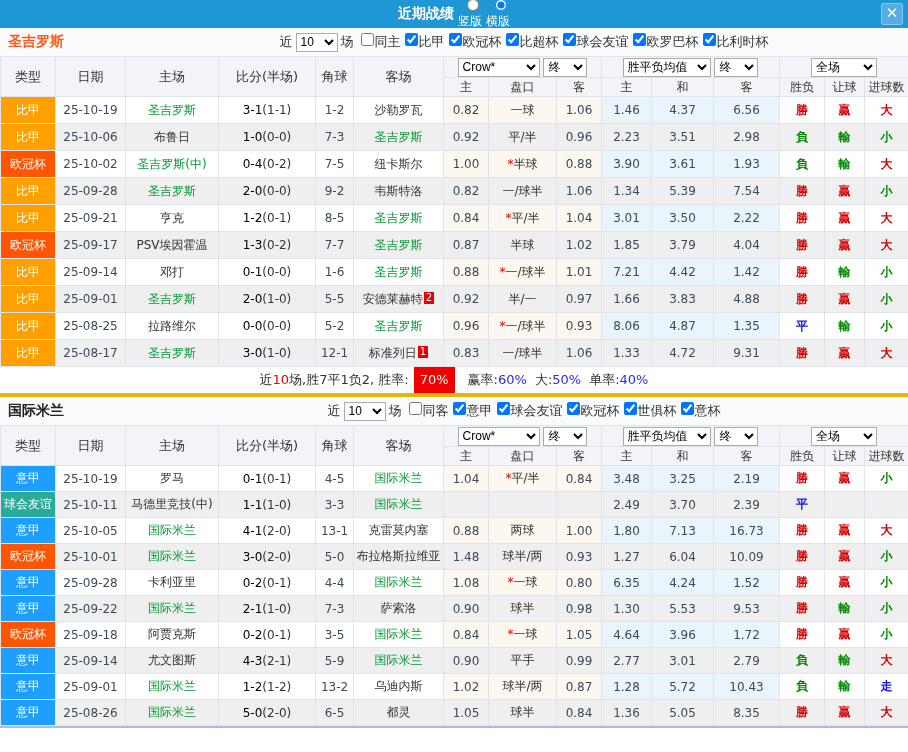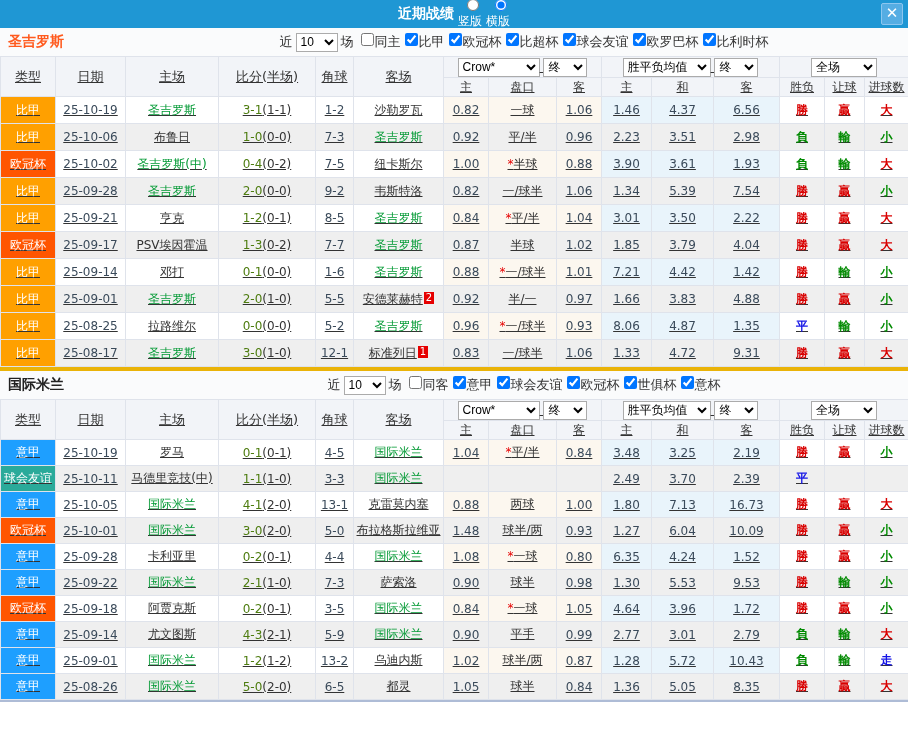--- a/index.html
+++ b/index.html
@@ -28,38 +28,38 @@
   .chk { display:flex; align-items:flex-start; cursor:pointer; font-size:13px; }
   .chk input { width:13px; height:13px; margin:0 1px 0 4px; vertical-align:middle; }
   select.sel { font-size:12px; height:19px; border:1px solid #ABABAB; background:#fff;
     padding:0; vertical-align:middle; }
   .countSel { width:42px; }
   .selCompany { width:82px; }
   .selFinal { width:44px; }
   .selAvg { width:88px; }
   .selScope { width:66px; }
   
-  table.matches { width:908px; border-collapse:collapse; table-layout:fixed;text-decoration:underline; }
+  table.matches { width:908px; border-collapse:collapse; table-layout:fixed; }
   table.matches th, table.matches td {
     border:1px solid #DFE3EB; text-align:center; padding:0;
     overflow:hidden; white-space:nowrap; }
   thead th { background:#F2F4F8; font-weight:normal; color:#333; border-color:#D8DEE8; }
   tr.hr1 th { height:21px; }
   tr.hr2 th { height:19px; font-size:12px; }
   th.mainth { font-size:13px; }
   tbody td { height:27px; color:#333; }
   .t2 tbody td { height:26px; }
   tr.stripe td { background:#EFEFEF; }
   td.cream { background:#FCF7EF; }
   td.blue  { background:#E9F4FB; }
   td.type-cell { color:#fff; font-size:12px; }
   td.team-cell { font-size:12px; }
   td.team-cell.hl { color:#009933; }
   td.num { color:#3A4A5A; }
-  .score-main { color:#4d7c0f; }
+  .score-main { color:#000000; }
   .score-half { color:#333; }
   .star { color:#E60000; }
   td.result-cell { font-weight:bold; font-size:12px; }
   .rank-badge { display:inline-block; background:#E60000; color:#fff; font-size:10px;
     line-height:12px; padding:0 2px; margin-left:1px; vertical-align:2px; font-weight:normal; }
   
   .summary-row { height:26px; line-height:26px; text-align:center; font-size:13px;
     background:#fff; color:#333; }
   .summary-row .red { color:#E60000; }
   .win-badge { display:inline-block; background:#F00000; color:#fff; padding:0 6px;
@@ -347,20 +347,23 @@
           <td class="num cream">1.06</td>
           <td class="num blue">1.33</td>
           <td class="num blue">4.72</td>
           <td class="num blue">9.31</td>
           <td class="result-cell" style="color: rgb(217, 0, 0);">勝</td>
           <td class="result-cell" style="color: rgb(217, 0, 0);">贏</td>
           <td class="result-cell" style="color: rgb(217, 0, 0);">大</td>
         </tr>
       </tbody>
   </table>
+  <div class="summary-row">
+    <span>近</span><span class="red">10</span><span>场,胜7平1负2, 胜率:</span><span class="win-badge">70%</span><span class="stat-label">赢率:</span><span class="stat-value">60%</span><span class="stat-label">大:</span><span class="stat-value">50%</span><span class="stat-label">单率:</span><span class="stat-value">40%</span>
+  </div>
 </div>
 
 <div class="section section2">
   <div class="filter-row">
     <span class="team-name" style="color: rgb(34, 34, 34);">国际米兰</span>
     <div class="filter-center">
       <span>近</span>
       <select class="sel countSel">
         <option>10</option>
       </select>

